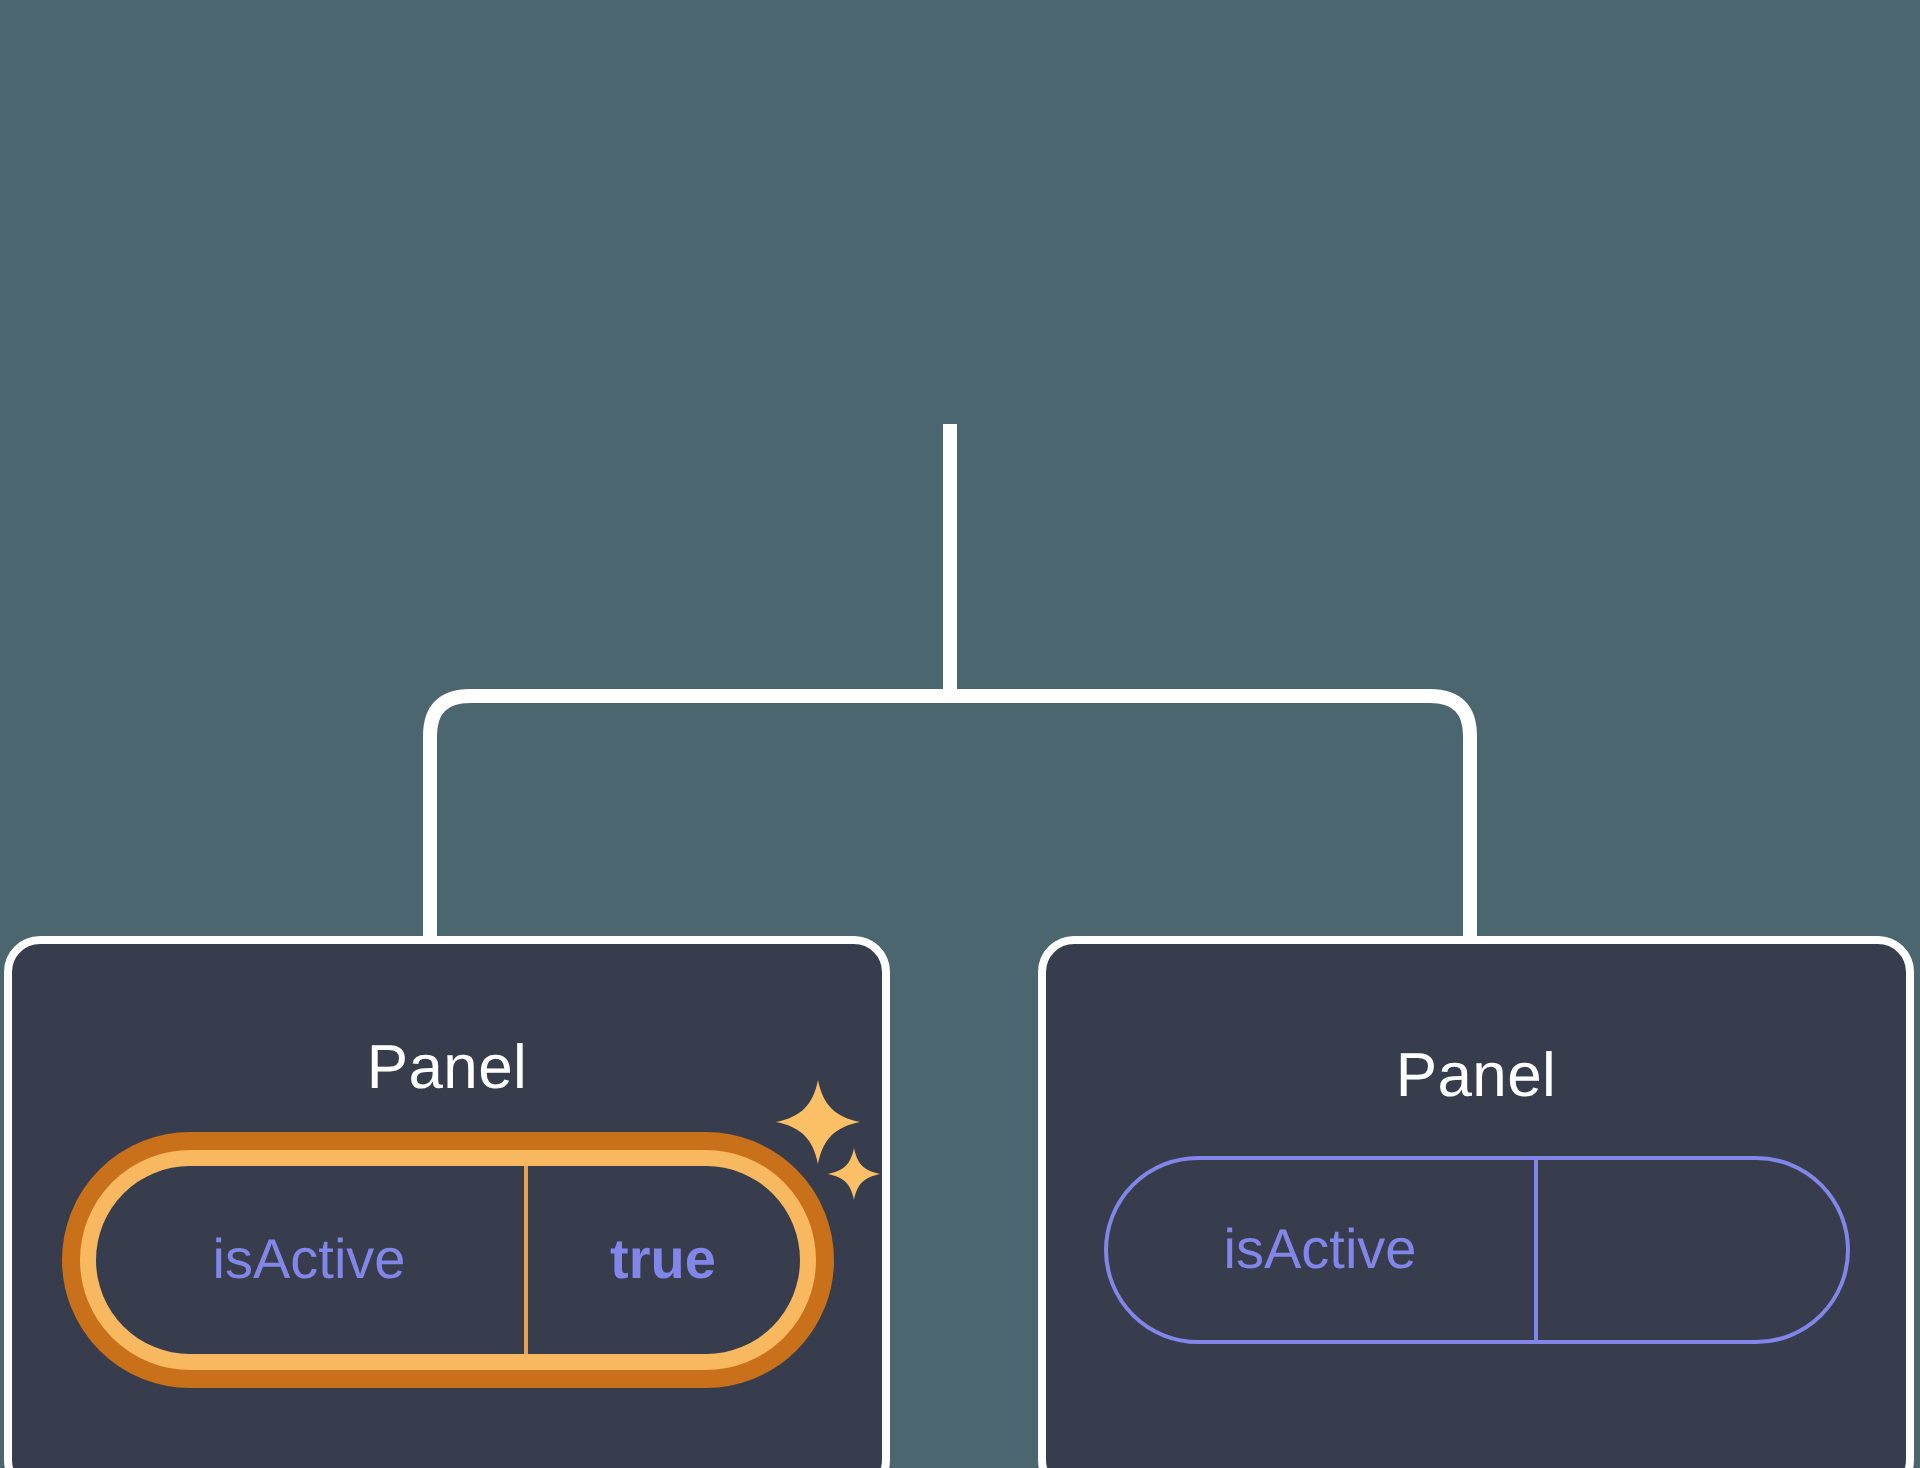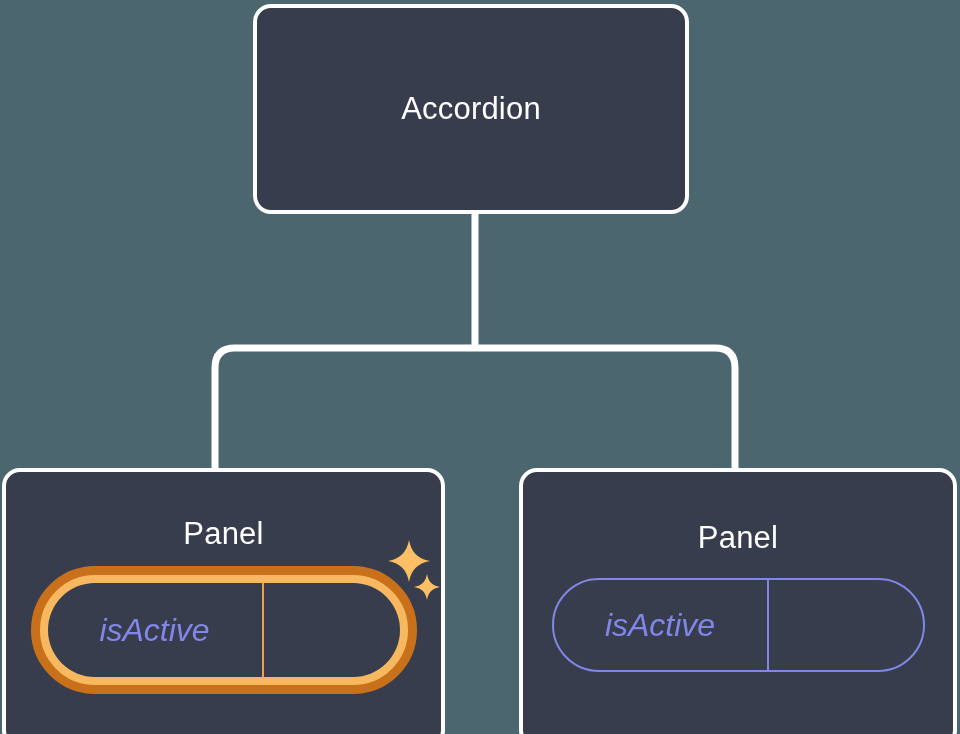--- a/index.html
+++ b/index.html
@@ -89,24 +89,23 @@
     background: #373d4c;
   }
   .pill-cell {
     display: flex;
     align-items: center;
     justify-content: center;
     white-space: nowrap;
     box-sizing: border-box;
   }
   .pill-key {
-    font-size: 32px;
+    font-size: 28px;
     font-weight: 400;
     color: #8186e8;
-    font-style: italic;
   }
   .pill-val {
     font-size: 28px;
     color: #8186e8;
   }
 
   
   .pill.plain {
     border: 2px solid #8186e8;
     height: 94px;
@@ -171,31 +170,29 @@
 
 <div id="stage">
 
   <svg id="connectors" viewBox="0 0 960 734" width="960" height="734">
 
     <path d="M 475 212 L 475 348" stroke="#ffffff" stroke-width="7" fill="none"></path>
 
     <path d="M 215 490 L 215 368 Q 215 348 235 348 L 715 348 Q 735 348 735 368 L 735 490" stroke="#ffffff" stroke-width="7" fill="none" stroke-linecap="butt"></path>
   </svg>
 
-  <div class="node" id="node-root">
-    <div class="node-title">Accordion</div>
-  </div>
 
   <div class="node" id="node-panel-left">
     <div class="node-title">Panel</div>
 
     <div class="pill-wrap">
       <div class="pill highlight">
         <div class="pill-inner">
           <div class="pill-cell pill-key">isActive</div>
+          <div class="pill-cell pill-val">true</div>
         </div>
       </div>
     </div>
   </div>
 
   <svg class="sparkle" id="sparkle-large" width="46" height="46" viewBox="0 0 46 46">
     <path d="M23 2 C25.5 14.5 31.5 20.5 44 23 C31.5 25.5 25.5 31.5 23 44 C20.5 31.5 14.5 25.5 2 23 C14.5 20.5 20.5 14.5 23 2 Z" fill="#fbbf66"></path>
   </svg>
   <svg class="sparkle" id="sparkle-small" width="30" height="30" viewBox="0 0 30 30">
     <path d="M15 2 C16.6 10 20 13.4 28 15 C20 16.6 16.6 20 15 28 C13.4 20 10 16.6 2 15 C10 13.4 13.4 10 15 2 Z" fill="#fbbf66"></path>

